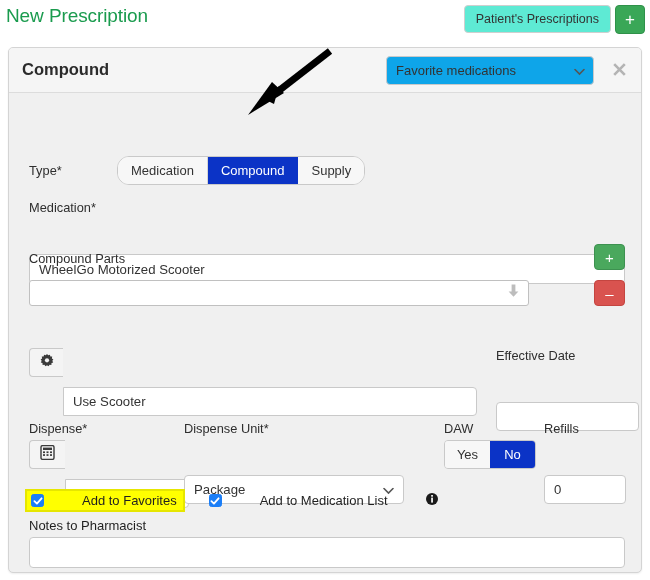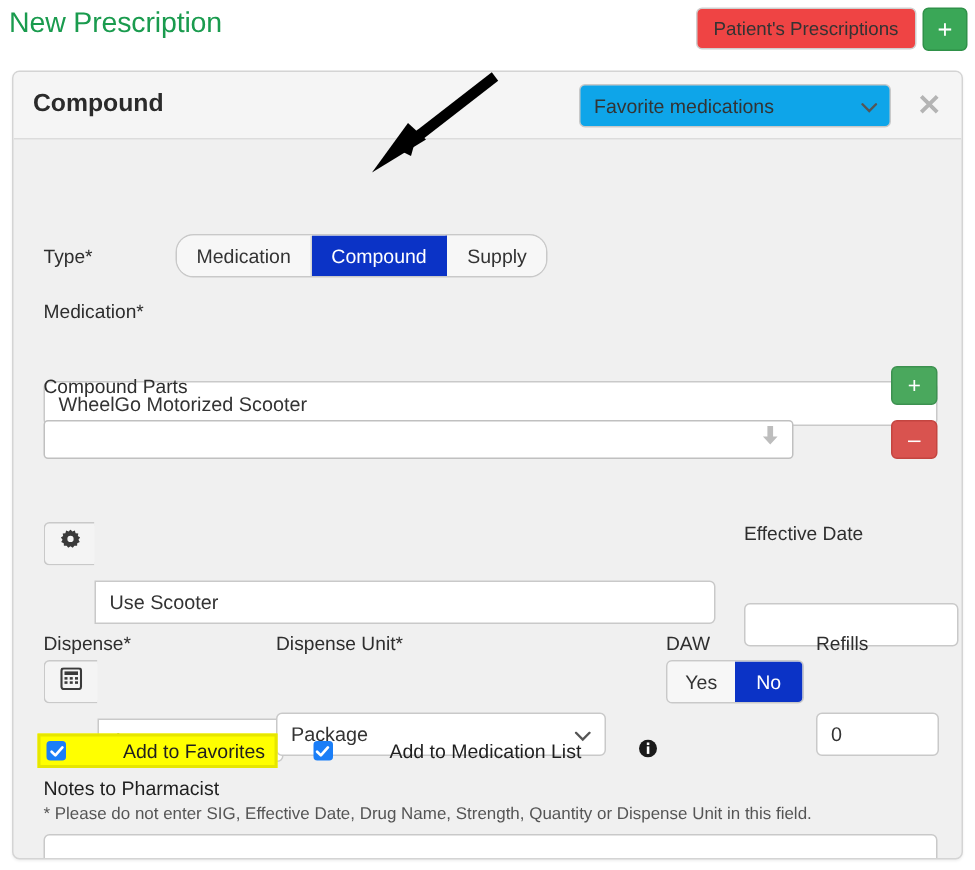--- a/index.html
+++ b/index.html
@@ -29,21 +29,21 @@
     color: #1a9b4e;
     letter-spacing: -0.1px;
     white-space: nowrap;
   }
   .btn-patient-rx {
     position: absolute; right: 39px; top: 5px;
     height: 28px;
     padding: 0 11px;
     display: flex; align-items: center;
     font-size: 12.5px; color: #333;
-    background: #ef4444;
+    background: #5eead4;
     border: 1px solid #cfcfcf;
     border-radius: 4px;
     white-space: nowrap;
     cursor: pointer;
   }
   .btn-add-green {
     position: absolute; right: 5px; top: 5px;
     width: 30px; height: 29px;
     background: #3aa757;
     border: 1px solid #2f9149;
@@ -446,21 +446,20 @@
               <circle cx="6" cy="6" r="6" fill="#1a1a1a"></circle>
               <rect x="5.2" y="2" width="1.7" height="1.7" fill="#fff"></rect>
               <rect x="5.2" y="4.6" width="1.7" height="5" fill="#fff"></rect>
             </svg>
           </span>
         </div>
       </div>
 
       <div class="grp-notes">
         <div class="notes-title">Notes to Pharmacist</div>
-        <div class="notes-hint">* Please do not enter SIG, Effective Date, Drug Name, Strength, Quantity or Dispense Unit in this field.</div>
         <div class="notes-box">
           <span></span>
         </div>
       </div>
 
     </div>
   </div>
 
   <svg class="anno-arrow" viewBox="0 0 650 580">
     <path d="M330 51 L272 96" stroke="#000000" stroke-width="7" stroke-linecap="butt"></path>

